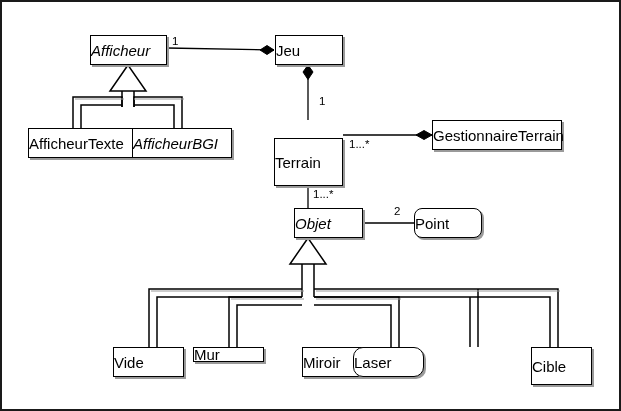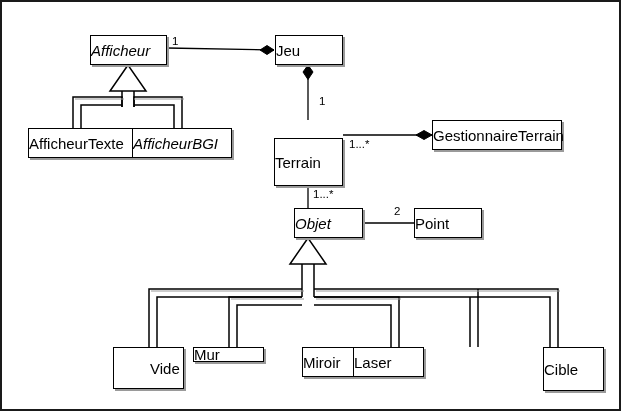--- a/index.html
+++ b/index.html
@@ -146,42 +146,42 @@
   </div>
 
   <div class="cls-box" style="left:430px; top:118px; width:130px; height:30px;">
     <span>GestionnaireTerrain</span>
   </div>
 
   <div class="cls-box abstract" style="left:272px; top:206px; width:69px;  height:30px;margin-left:20px;">
     <span>Objet</span>
   </div>
 
-  <div class="cls-box" style="left:412px; top:206px; width:68px;  height:30px;">
+  <div class="cls-box" style="left:412px; top:206px; width:68px;  height:30px;border-radius:8px;">
     <span>Point</span>
   </div>
 
-  <div class="cls-box" style="left:111px; top:345px; width:71px;  height:42px;padding-left:36px;">
+  <div class="cls-box" style="left:111px; top:345px; width:71px;  height:30px;">
     <span>Vide</span>
   </div>
 
   <div class="cls-box" style="left:191px; top:345px; width:71px;  height:15px;">
     <span>Mur</span>
   </div>
 
   <div class="cls-box" style="left:271px; top:345px; width:71px;  height:30px;margin-left:29px;">
     <span>Miroir</span>
   </div>
 
-  <div class="cls-box" style="left:351px; top:345px; width:71px;  height:30px;">
+  <div class="cls-box" style="left:351px; top:345px; width:71px;  height:30px;border-radius:10px;">
     <span>Laser</span>
   </div>
 
 
-  <div class="cls-box" style="left:541px; top:345px; width:61px;  height:44px;">
+  <div class="cls-box" style="left:529px; top:345px; width:61px;  height:38px;">
     <span>Cible</span>
   </div>
 
   <div class="mult-label" style="left:170px; top:33px;">1</div>
 
   <div class="mult-label" style="left:317px; top:93px;">1</div>
 
   <div class="mult-label" style="left:347px; top:136px;">1...*</div>
 
   <div class="mult-label" style="left:311px; top:186px;">1...*</div>

